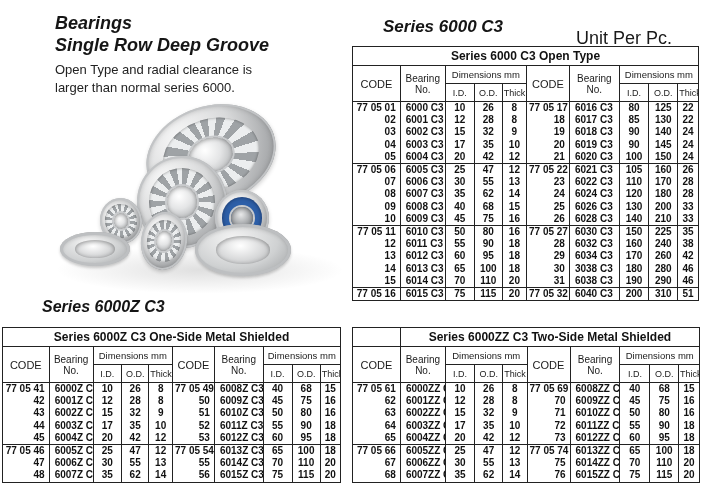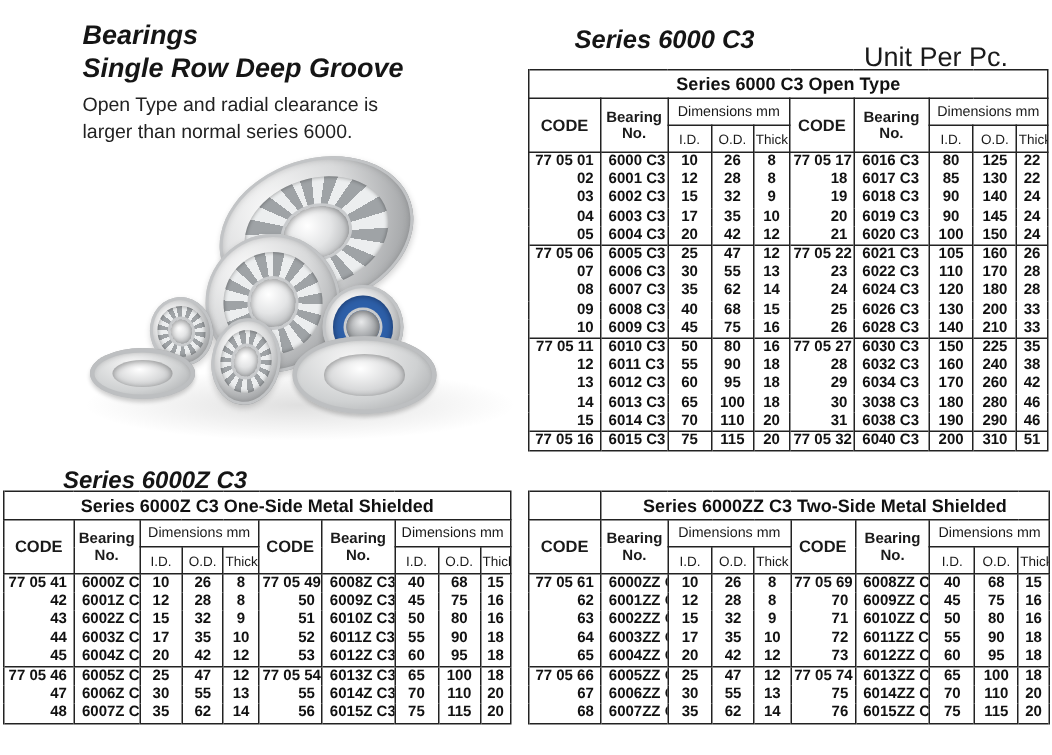--- a/index.html
+++ b/index.html
@@ -10,41 +10,41 @@
     -webkit-font-smoothing:antialiased;
   }
   
   .intro{position:absolute;left:55px;top:12px;}
   .intro h1{margin:0;font-size:18px;line-height:22px;font-style:italic;font-weight:bold;color:#151515;}
   .desc{position:absolute;left:55px;top:61px;font-size:13px;line-height:18px;color:#222;}
   .desc .l2{}
   
   .ser-head{position:absolute;font-style:italic;font-weight:bold;color:#151515;white-space:nowrap;}
   #h-open{left:383px;top:17px;font-size:17px;}
-  #h-z{left:42px;top:298px;font-size:16px;margin-top:14px;}
+  #h-z{left:42px;top:298px;font-size:16px;}
   #h-zz{left:357px;top:285px;font-size:12px;}
   .unit-note{position:absolute;left:572px;top:28px;width:100px;text-align:right;font-size:18px;color:#1a1a1a;}
   
   table{border-collapse:collapse;table-layout:fixed;position:absolute;background:#fff;}
   #table-open{left:352px;top:46px;width:347px;}
   #table-z{left:2px;top:327px;width:339px;}
   #table-zz{left:352px;top:327px;width:348px;}
   table{border:1.6px solid #222;}
   th,td{border-left:1px solid #222;border-right:1px solid #222;overflow:hidden;white-space:nowrap;}
   .title-row th{
     border-bottom:1.3px solid #222;font-size:12px;font-weight:bold;
     height:16px;text-align:center;padding:1px 2px;color:#111;
   }
   .title-row .corner{border-right:1px solid #222;}
   .hr1 th,.hr2 th{font-weight:normal;text-align:center;color:#1a1a1a;}
   .h-code{font-size:11px;}
   .h-bear{font-size:10px;line-height:11px;}
   .h-dim{font-size:9.5px;height:15px;border-bottom:1px solid #222;}
   .hr2 th{font-size:9px;height:15px;border-bottom:1.3px solid #222;}
-  .hr1 .h-code,.hr1 .h-bear{border-bottom:1.3px solid #222;font-weight:bold;}
+  .hr1 .h-code,.hr1 .h-bear{border-bottom:1.3px solid #222;}
   tbody td{
     font-size:10px;font-weight:bold;line-height:12.2px;height:12.2px;
     padding:0 2px;color:#111;border-top:none;border-bottom:none;
   }
   tbody tr.group-start td{border-top:1.4px solid #222;}
   .c-code{text-align:right;padding-right:4px;}
   .c-bear{text-align:left;padding-left:5px;}
   .c-dim{text-align:center;}
   
   .photo{position:absolute;left:55px;top:96px;width:300px;height:206px;}

